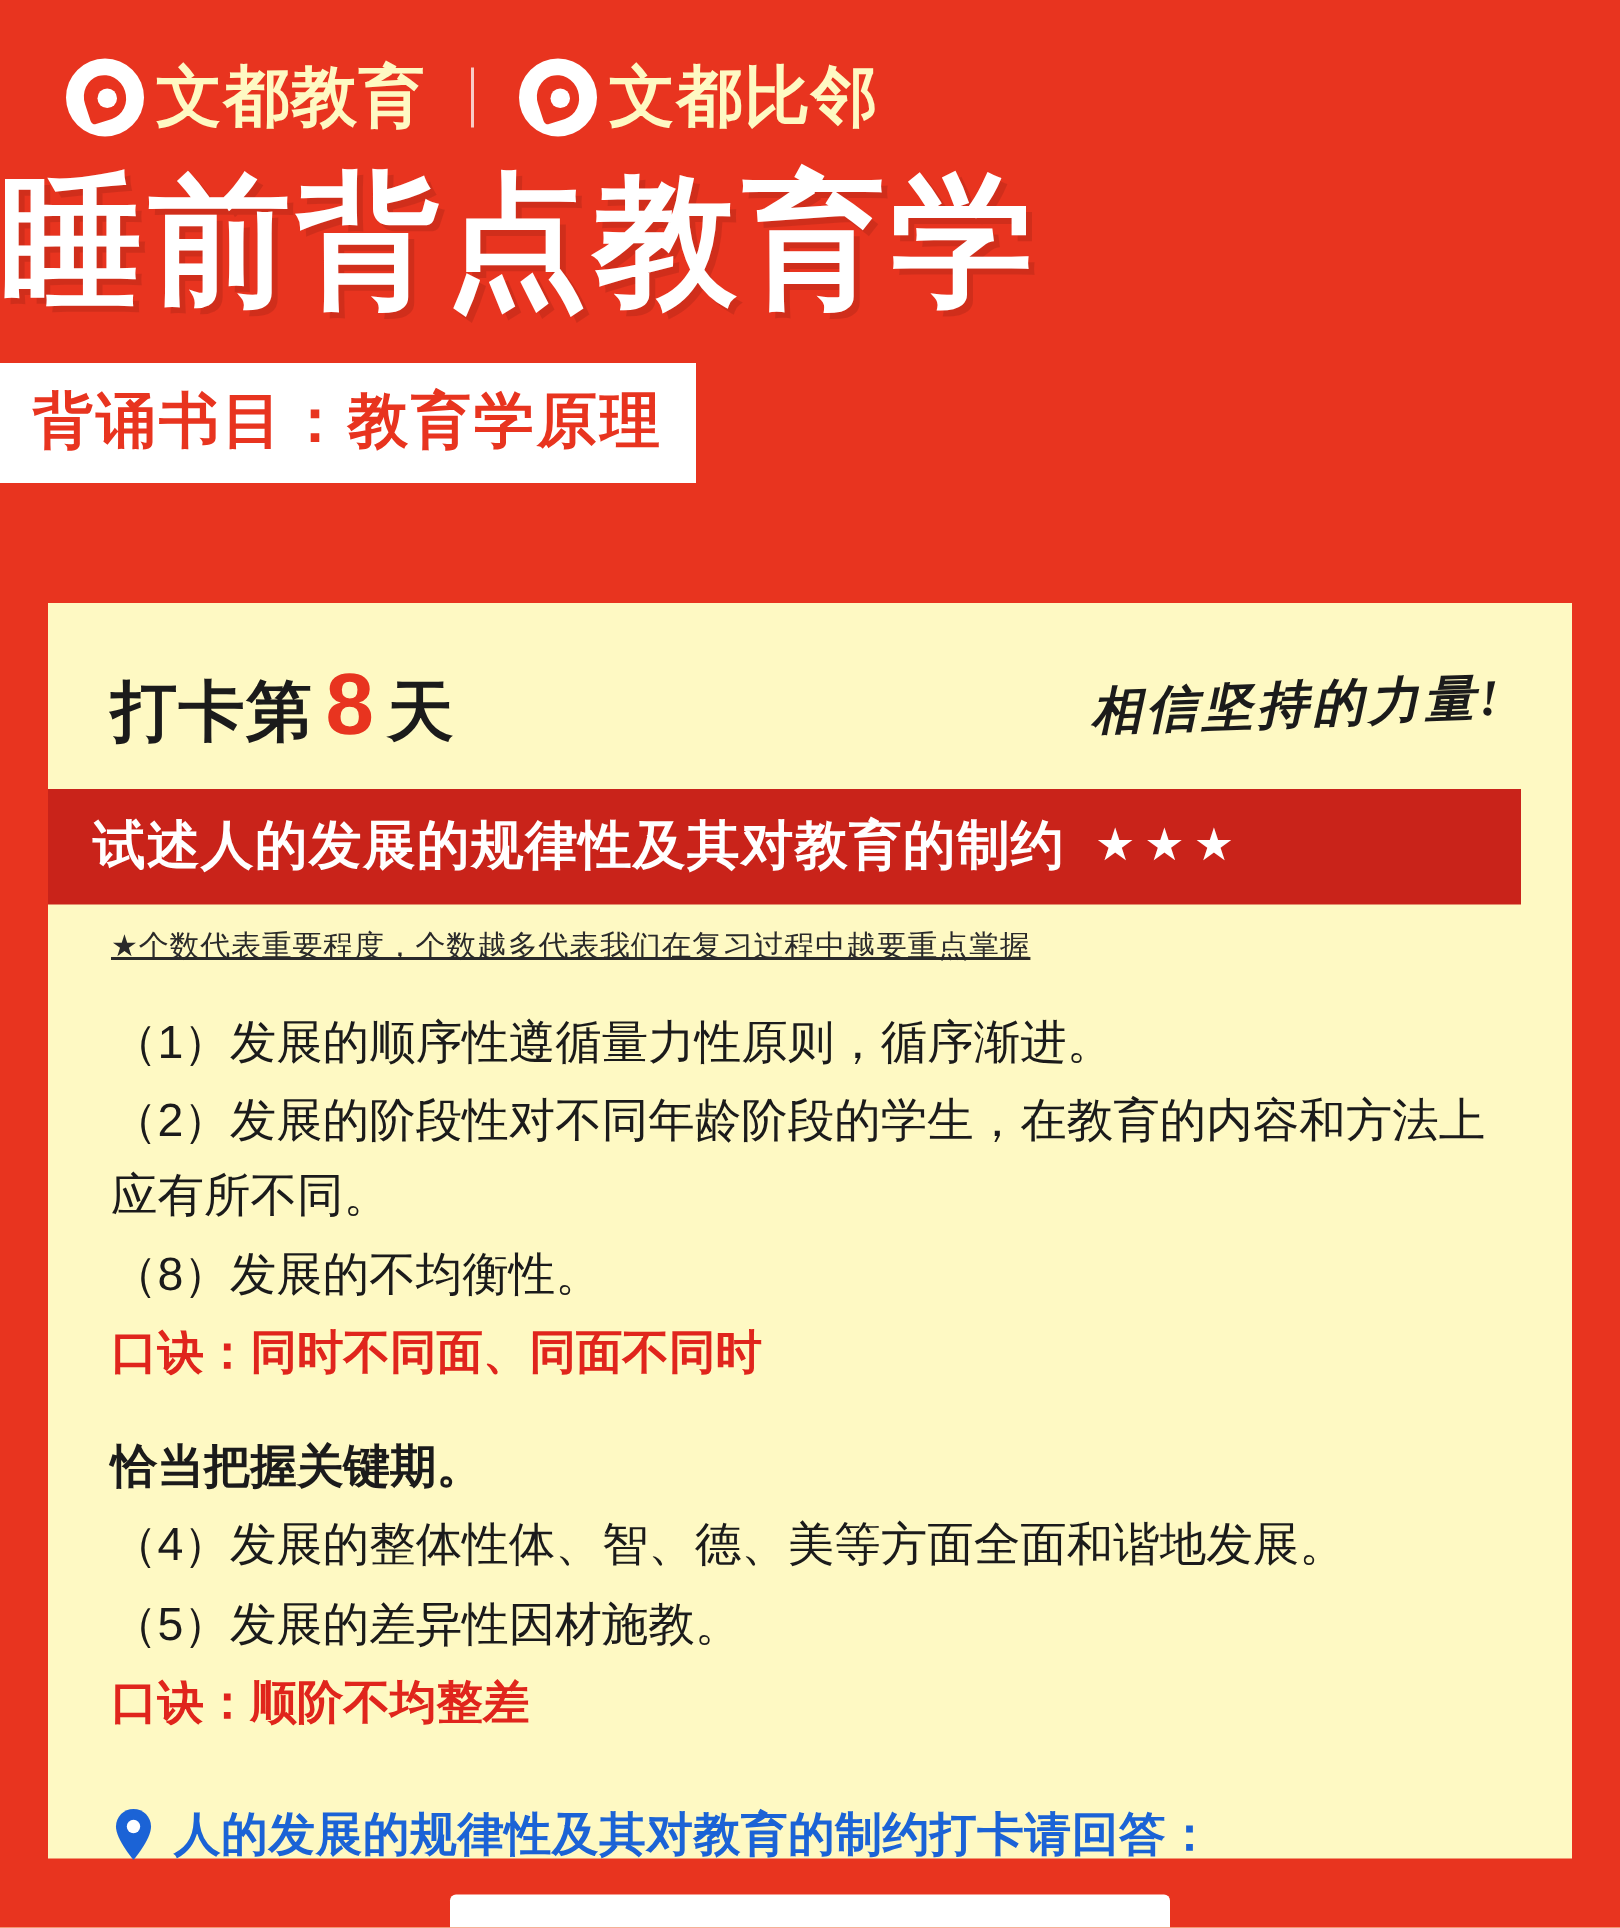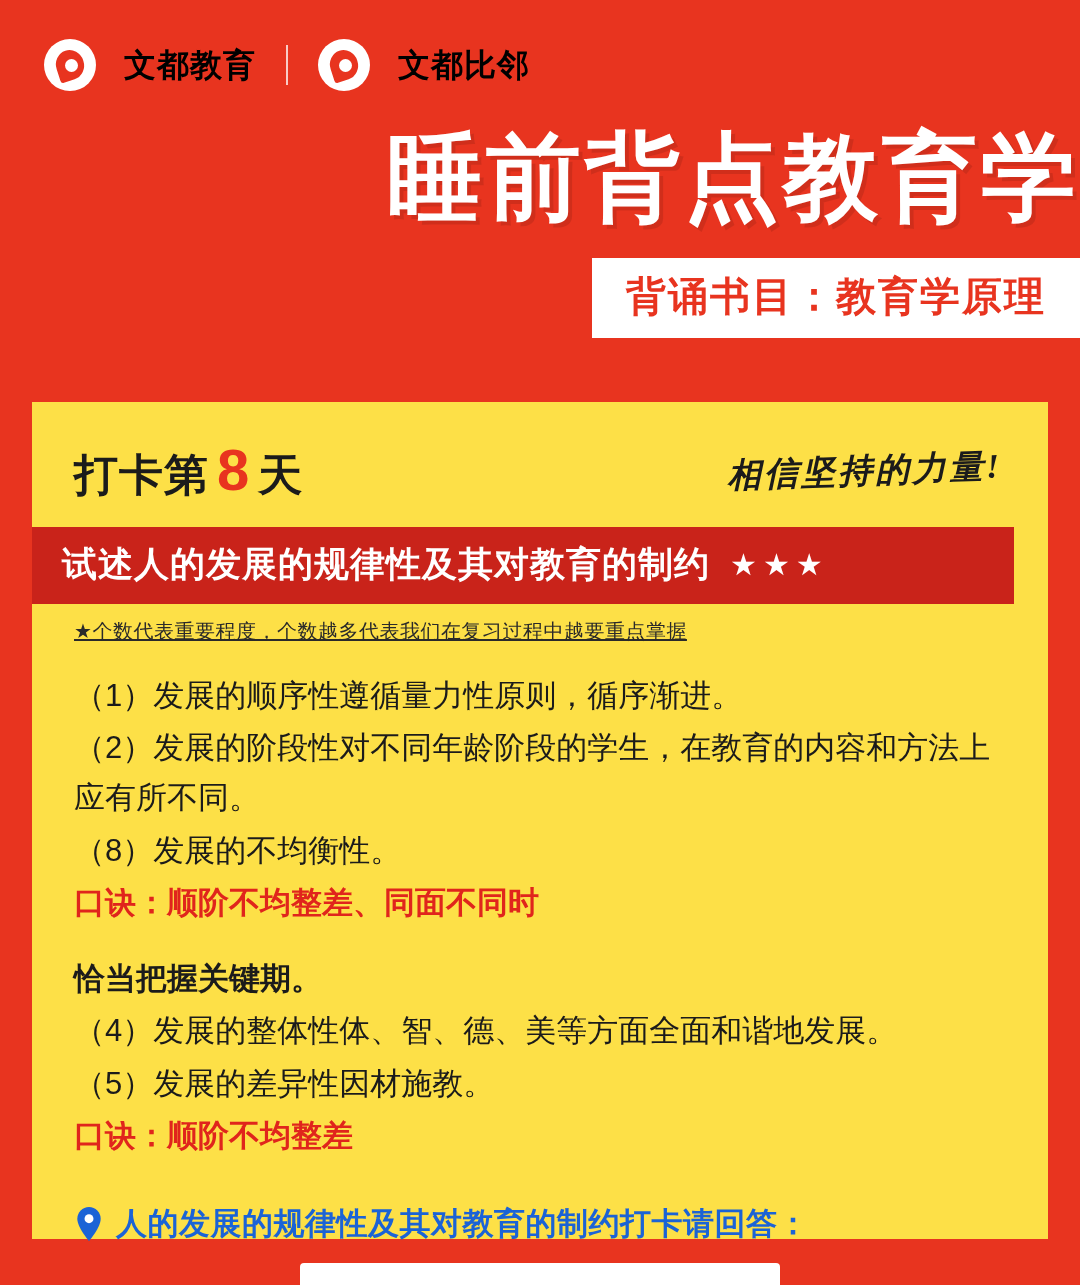--- a/index.html
+++ b/index.html
@@ -48,66 +48,66 @@
     content: "";
     position: absolute;
     left: 21px;
     top: 20px;
     width: 13px;
     height: 13px;
     background: #ffffff;
     border-radius: 50%;
   }
   .brand-text {
-    color: #000000;
-    font-size: 32px;
+    color: #fef9c3;
+    font-size: 44px;
     font-weight: bold;
     letter-spacing: 1px;
-    margin-left: 28px;
+    margin-left: 8px;
     line-height: 1;
   }
   .brand-sep {
     width: 2px;
     height: 40px;
     background: rgba(255,255,255,0.75);
     margin: 0 30px;
   }
 
   
   .title-wrap {
-    text-align: right;
-    margin-top: 28px;
+    text-align: left;
+    margin-top: 12px;
   }
   .main-title {
     color: #ffffff;
     font-size: 95px;
     font-weight: bold;
     letter-spacing: 4px;
     line-height: 1.05;
     text-shadow: 4px 4px 0 rgba(0,0,0,0.10);
   }
   .subtitle-box {
     display: inline-block;
     background: #ffffff;
     color: #e8341f;
     font-size: 40px;
     font-weight: bold;
     letter-spacing: 2px;
-    padding: 11px 34px 14px;
+    padding: 11px 22px 14px;
     margin-top: 30px;
   }
 
   
   .card {
     position: absolute;
     left: 32px;
     right: 32px;
     top: 402px;
     bottom: 46px;
-    background: #fde047;
+    background: #fef9c3;
   }
 
   .card-top {
     display: flex;
     align-items: center;
     justify-content: space-between;
     padding: 34px 40px 18px 42px;
   }
   .day-line {
     font-size: 44px;
@@ -244,21 +244,21 @@
     <span class="stars">★★★</span>
   </div>
 
   <div class="note">★个数代表重要程度，个数越多代表我们在复习过程中越要重点掌握</div>
 
   <div class="body-text">
     <p>（1）发展的顺序性遵循量力性原则，循序渐进。</p>
     <p>（2）发展的阶段性对不同年龄阶段的学生，在教育的内容和方法上应有所不同。</p>
     <p>（8）发展的不均衡性。</p>
     <p class="kou">
-      <span>口诀：</span><span>顺阶不均整差、同面不同时</span>
+      <span>口诀：</span><span>同时不同面、同面不同时</span>
     </p>
     <p class="bold-line">恰当把握关键期。</p>
     <p>（4）发展的整体性体、智、德、美等方面全面和谐地发展。</p>
     <p>（5）发展的差异性因材施教。</p>
     <p class="kou">
       <span>口诀：</span><span>顺阶不均整差</span>
     </p>
   </div>
 
   <div class="answer-line">

